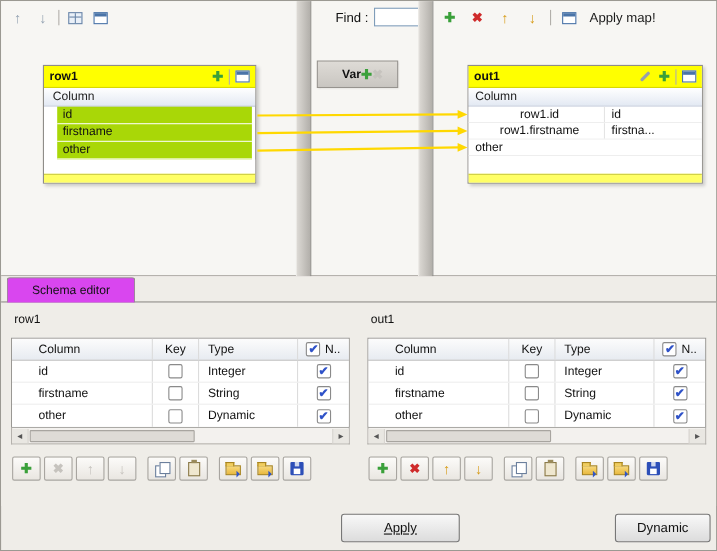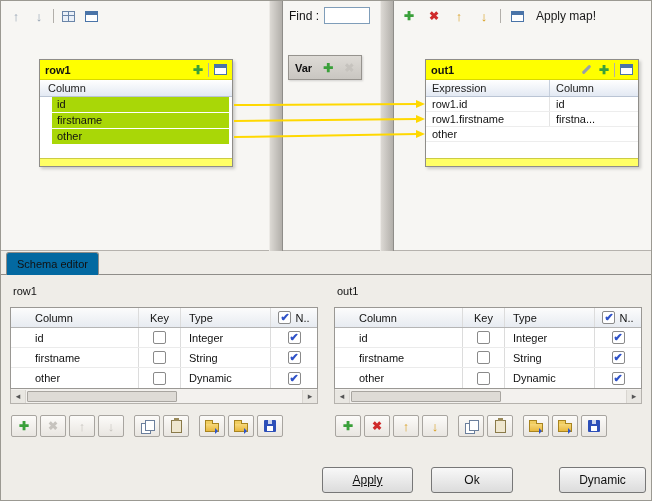--- a/index.html
+++ b/index.html
@@ -36,28 +36,28 @@
   .ic-window { display:inline-block; width:13px; height:11px; border:1px solid #4a74a8;
                background:#fff; }
   .ic-window::before { content:""; display:block; height:3px; background:#4a74a8; }
   .ic-grid { display:inline-block; width:13px; height:11px; border:1px solid #6a85a8;
              background:#eaf0f8; position:relative; }
   .ic-grid::before { content:""; position:absolute; left:0; right:0; top:3px; height:1px; background:#6a85a8; }
   .ic-grid::after  { content:""; position:absolute; left:5px; top:0; bottom:0; width:1px; background:#6a85a8; }
   .ic-wrench { display:inline-block; width:11px; height:3px; background:#98a0aa;
                border-radius:2px; transform:rotate(-45deg); }
 
-  .findwrap { position:absolute; left:288px; top:6px; gap:5px; }
+  .findwrap { position:absolute; left:304px; top:6px; gap:5px; }
   .findwrap label { font-size:12px; }
   .find-input { width:46px; height:17px; border:1px solid #7f9db9; background:#fff;
                 font:11px "Liberation Sans",sans-serif; padding:0 2px; }
 
   .varbox { position:absolute; left:287px; top:54px; width:74px; height:25px;
             border:1px solid #96938e; background:linear-gradient(#dedbd6,#c9c6c1);
-            padding:0 6px; gap:11px; box-shadow:1px 1px 2px rgba(0,0,0,.15); }
+            padding:0 22px; gap:0; box-shadow:1px 1px 2px rgba(0,0,0,.15); }
   .varbox .ttl { font-weight:bold; }
 
   .automap { font-size:12px; color:#1a1a1a; padding:1px 3px; }
 
   
   .mtable { position:absolute; border:1px solid #8f8d89; background:#fff;
             box-shadow:2px 2px 3px rgba(0,0,0,.18); }
   .mtable.left  { left:38px;  top:58px; width:194px; }
   .mtable.right { left:424px; top:58px; width:214px; }
   .mtitle { height:20px; background:#ffff00; display:flex; align-items:center;
@@ -68,34 +68,34 @@
             border-bottom:1px solid #bac4d4; color:#222; }
   .mthead.one { padding-left:8px; }
   .mthead.two { display:flex; }
   .h-exp { width:124px; padding-left:6px; border-right:1px solid #c6cfdc; }
   .h-col { flex:1; padding-left:6px; }
   .mrow { height:16px; display:flex; }
   .gut { width:12px; background:#fff; }
   .mcell { flex:1; line-height:15px; padding-left:5px; border-bottom:1px solid #fff; }
   .green { background:#a9d707; margin-right:3px; }
   .orow { height:15px; display:flex; border-bottom:1px solid #ededed; background:#fff; }
-  .o-exp { width:124px; padding-left:6px; line-height:15px; border-right:1px solid #e4e4e4; }
+  .o-exp { width:124px; padding-left:6px; line-height:15px; border-right:1px solid #e4e4e4;text-align:center; }
   .o-col { flex:1; padding-left:6px; line-height:15px; }
   .mfill { height:13px; background:#fff; }
   .mfill2 { height:16px; background:#fff; }
   .ystrip { height:8px; background:#ffff66; border-top:1px solid #cccc44; }
 
   .links { position:absolute; left:0; top:0; z-index:6; pointer-events:none; }
 
   
   .tabbar { position:absolute; left:0; top:251px; width:652px; height:23px; }
   .tab { position:absolute; border:1px solid #8f8d89; border-bottom:none;
          border-radius:3px 3px 0 0; text-align:center; }
-  .tab.active { left:5px; top:0; height:23px; line-height:22px; padding:0 10px;
-                background:#0369a1; z-index:3; }
+  .tab.active { left:5px; top:0; height:23px; line-height:22px; padding:0 22px;
+                background:#d946ef; z-index:3; }
   .tab.inactive { left:101px; top:3px; height:20px; line-height:19px; padding:0 10px;
                   background:linear-gradient(#e9e7e2,#d5d2cd); color:#222; }
   .panel { position:absolute; left:0; top:273px; width:652px; height:186px;
            border-top:1px solid #8f8d89; background:#efede8; }
 
   .sgroup { position:absolute; top:8px; width:310px; }
   .sgroup.gl { left:9px; } .sgroup.gr { left:333px; }
   .stitle { height:16px; line-height:16px; padding-left:3px; margin-bottom:8px; }
   .stable { width:308px; border:1px solid #9a9894; background:#fff; }
   .shead { display:flex; height:20px; background:linear-gradient(#fcfcfc,#e7ebf1);
@@ -142,21 +142,21 @@
   .ic-folder::after { content:""; position:absolute; right:-3px; bottom:-3px;
                border:3px solid transparent; border-left-color:#2f55c8; }
   .ic-save { position:relative; width:12px; height:12px; background:#2d4fb8; border-radius:1px; }
   .ic-save::before { content:""; position:absolute; left:3px; top:6px; width:6px; height:5px; background:#fff; }
   .ic-save::after  { content:""; position:absolute; left:4px; top:0; width:4px; height:4px; background:#cfd8ee; }
 
   
   .fbtn { position:absolute; top:466px; height:26px; border:1px solid #777;
           border-radius:3px; background:linear-gradient(#f8f8f8,#dcdcdc);
           font:12px "Liberation Sans",sans-serif; color:#111; }
-  .fbtn.apply { left:321px; width:91px;text-decoration:underline; }
+  .fbtn.apply { left:309px; width:108px;text-decoration:underline; }
   .fbtn.ok { left:430px; width:82px; }
   .fbtn.cancel { left:558px; width:87px; }
 </style>
 </head>
 <body>
 
 <div class="dialog">
 
   <div class="mapper">
 
@@ -230,21 +230,20 @@
         <span class="mtitle-icons">
           <span class="tbi" style="width:14px">
               <span class="ic-wrench"></span>
             </span>
           <span class="plus c-green">✚</span>
           <span class="vsep"></span>
           <span class="ic-window"></span>
         </span>
       </div>
       <div class="mthead two">
-        <span class="h-exp">Expression</span>
         <span class="h-col">Column</span>
       </div>
       <div class="orow">
         <span class="o-exp">row1.id</span>
         <span class="o-col">id</span>
       </div>
       <div class="orow">
         <span class="o-exp">row1.firstname</span>
         <span class="o-col">firstna...</span>
       </div>
@@ -424,16 +423,15 @@
             <span class="ic-folder"></span>
           </span>
         <span class="sbtn">
             <span class="ic-save"></span>
           </span>
       </div>
     </div>
   </div>
 
   <button class="fbtn apply">Apply</button>
-  <button class="fbtn ok">Ok</button>
   <button class="fbtn cancel">Dynamic</button>
 
 </div>
 
 </body></html>

